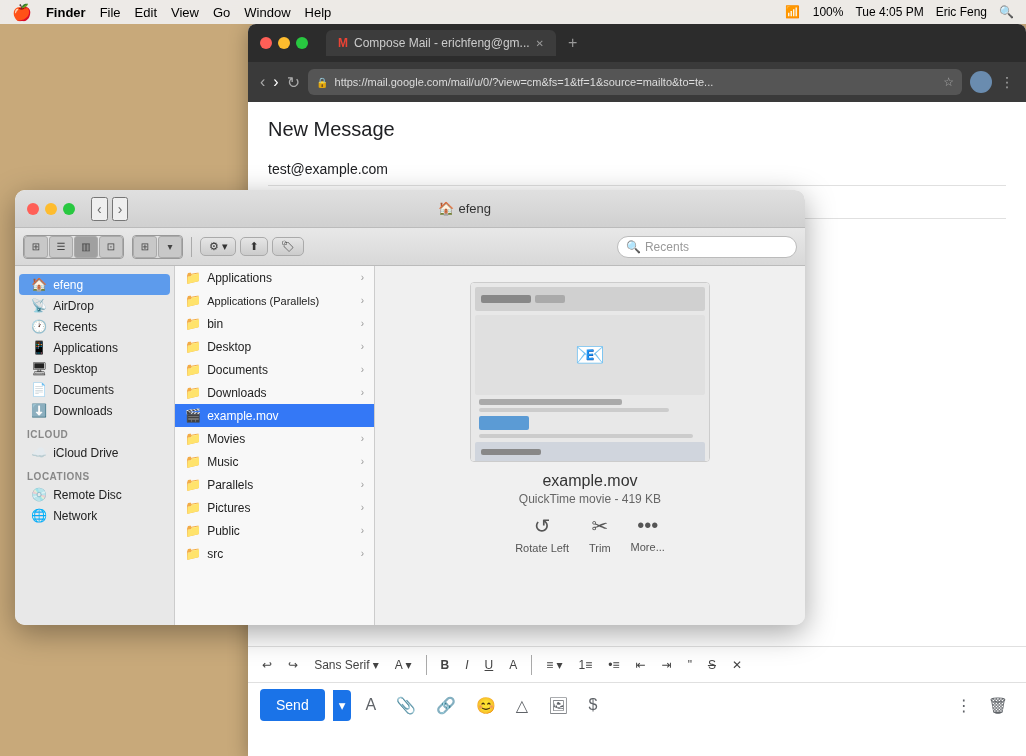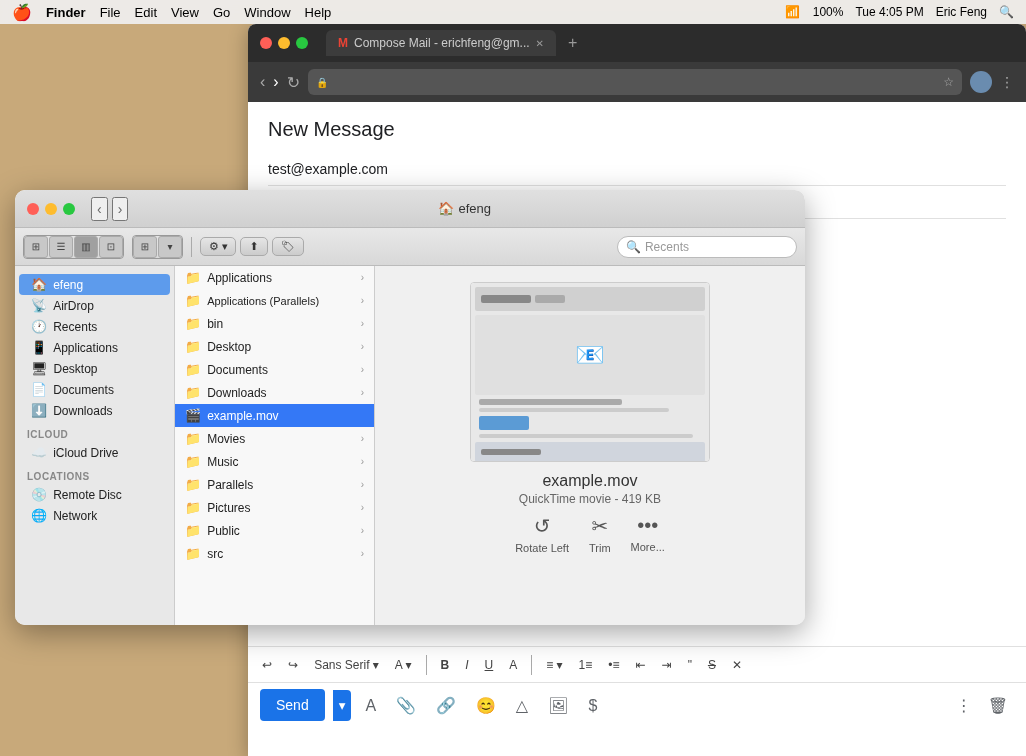--- a/index.html
+++ b/index.html
@@ -142,21 +142,21 @@
       padding: 4px 6px;
       font-size: 12px;
       color: #444;
       cursor: pointer;
       border-radius: 3px;
       border: none;
       background: none;
     }
     .send-area {
       display: flex;
-      align-items: flex-end;
+      align-items: center;
       padding: 6px 12px;
       gap: 8px;
     }
     .send-btn {
       background: #1a73e8;
       color: #fff;
       border: none;
       border-radius: 4px;
       padding: 8px 16px;
       font-size: 14px;
@@ -386,20 +386,21 @@
       <span class="tab-close">✕</span>
     </div>
     <span class="tab-add">+</span>
   </div>
   <div class="browser-nav">
     <button class="nav-btn">‹</button>
     <button class="nav-btn active">›</button>
     <button class="nav-btn">↻</button>
     <div class="url-bar">
       <span class="lock-icon">🔒</span>
+      <span>https://mail.google.com/mail/u/0/?view=cm&amp;fs=1&amp;tf=1&amp;source=mailto&amp;to=te...</span>
       <span class="star-icon">☆</span>
     </div>
     <div class="avatar-circle"></div>
     <span style="color:#aaa;font-size:14px;">⋮</span>
   </div>
   <div class="browser-content">
     <div class="compose-label">New Message</div>
     <div class="compose-to">test@example.com</div>
     <div class="compose-subject">Subject</div>
   </div>

